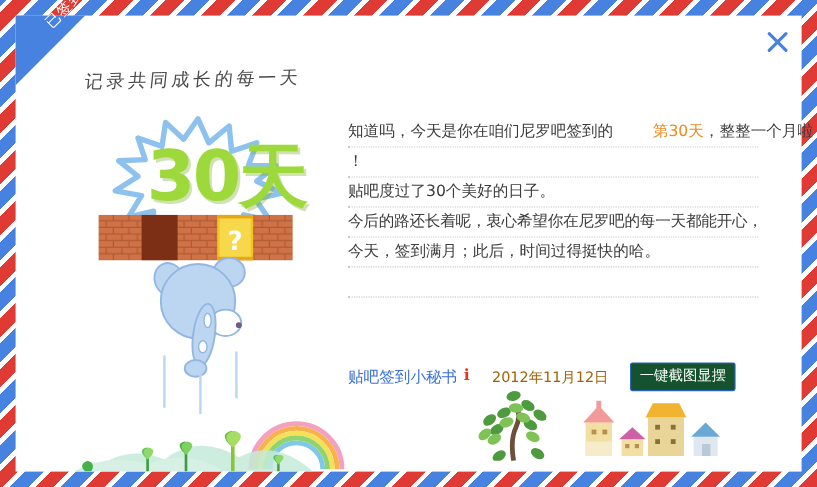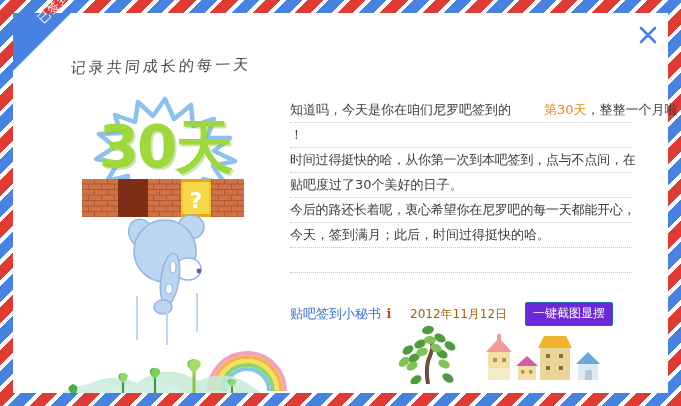--- a/index.html
+++ b/index.html
@@ -120,21 +120,21 @@
     top: 82px;
     width: 180px;
     height: 110px;
   }
   .burst-svg { position: absolute; left: 0; top: 0; }
   .days-text {
     position: absolute;
     left: 0;
     top: 4px;
     width: 180px;
-    text-align: center;
+    text-align: right;
     font-family: "DejaVu Sans", sans-serif;
     font-weight: bold;
     font-size: 58px;
     line-height: 96px;
     color: #9ed93c;
     text-shadow: 2px 2px 0 rgba(120,170,40,.35);
     letter-spacing: -2px;
   }
 
   
@@ -237,21 +237,21 @@
     cursor: pointer;
   }
   .sig-date {
     margin-left: 16px;
     color: #a16207;
     font-size: 12px;
     white-space: nowrap;
   }
   .snap-btn {
     margin-left: 18px;
-    background: #6d28d9;
+    background: #14532d;
     border: 1px solid #2a63bd;
     color: #ffffff;
     font-size: 12px;
     padding: 2px 7px 3px 7px;
     border-radius: 2px;
     cursor: pointer;
     white-space: nowrap;
     font-family: "DejaVu Sans", sans-serif;
   }
 
@@ -388,23 +388,20 @@
 
     <div class="right-col">
 
       <div class="body-lines">
         <div class="bline">
           <span>知道吗，今天是你在咱们尼罗吧签到的</span><span class="hl">第30天</span><span>，整整一个月啦</span>
         </div>
         <div class="bline">
           <span>！</span>
         </div>
-        <div class="bline tight">
-          <span>时间过得挺快的哈，从你第一次到本吧签到，点与不点间，在</span>
-        </div>
         <div class="bline">
           <span>贴吧度过了30个美好的日子。</span>
         </div>
         <div class="bline tight">
           <span>今后的路还长着呢，衷心希望你在尼罗吧的每一天都能开心，</span>
         </div>
         <div class="bline">
           <span>今天，签到满月；此后，时间过得挺快的哈。</span>
         </div>
         <div class="bline">

